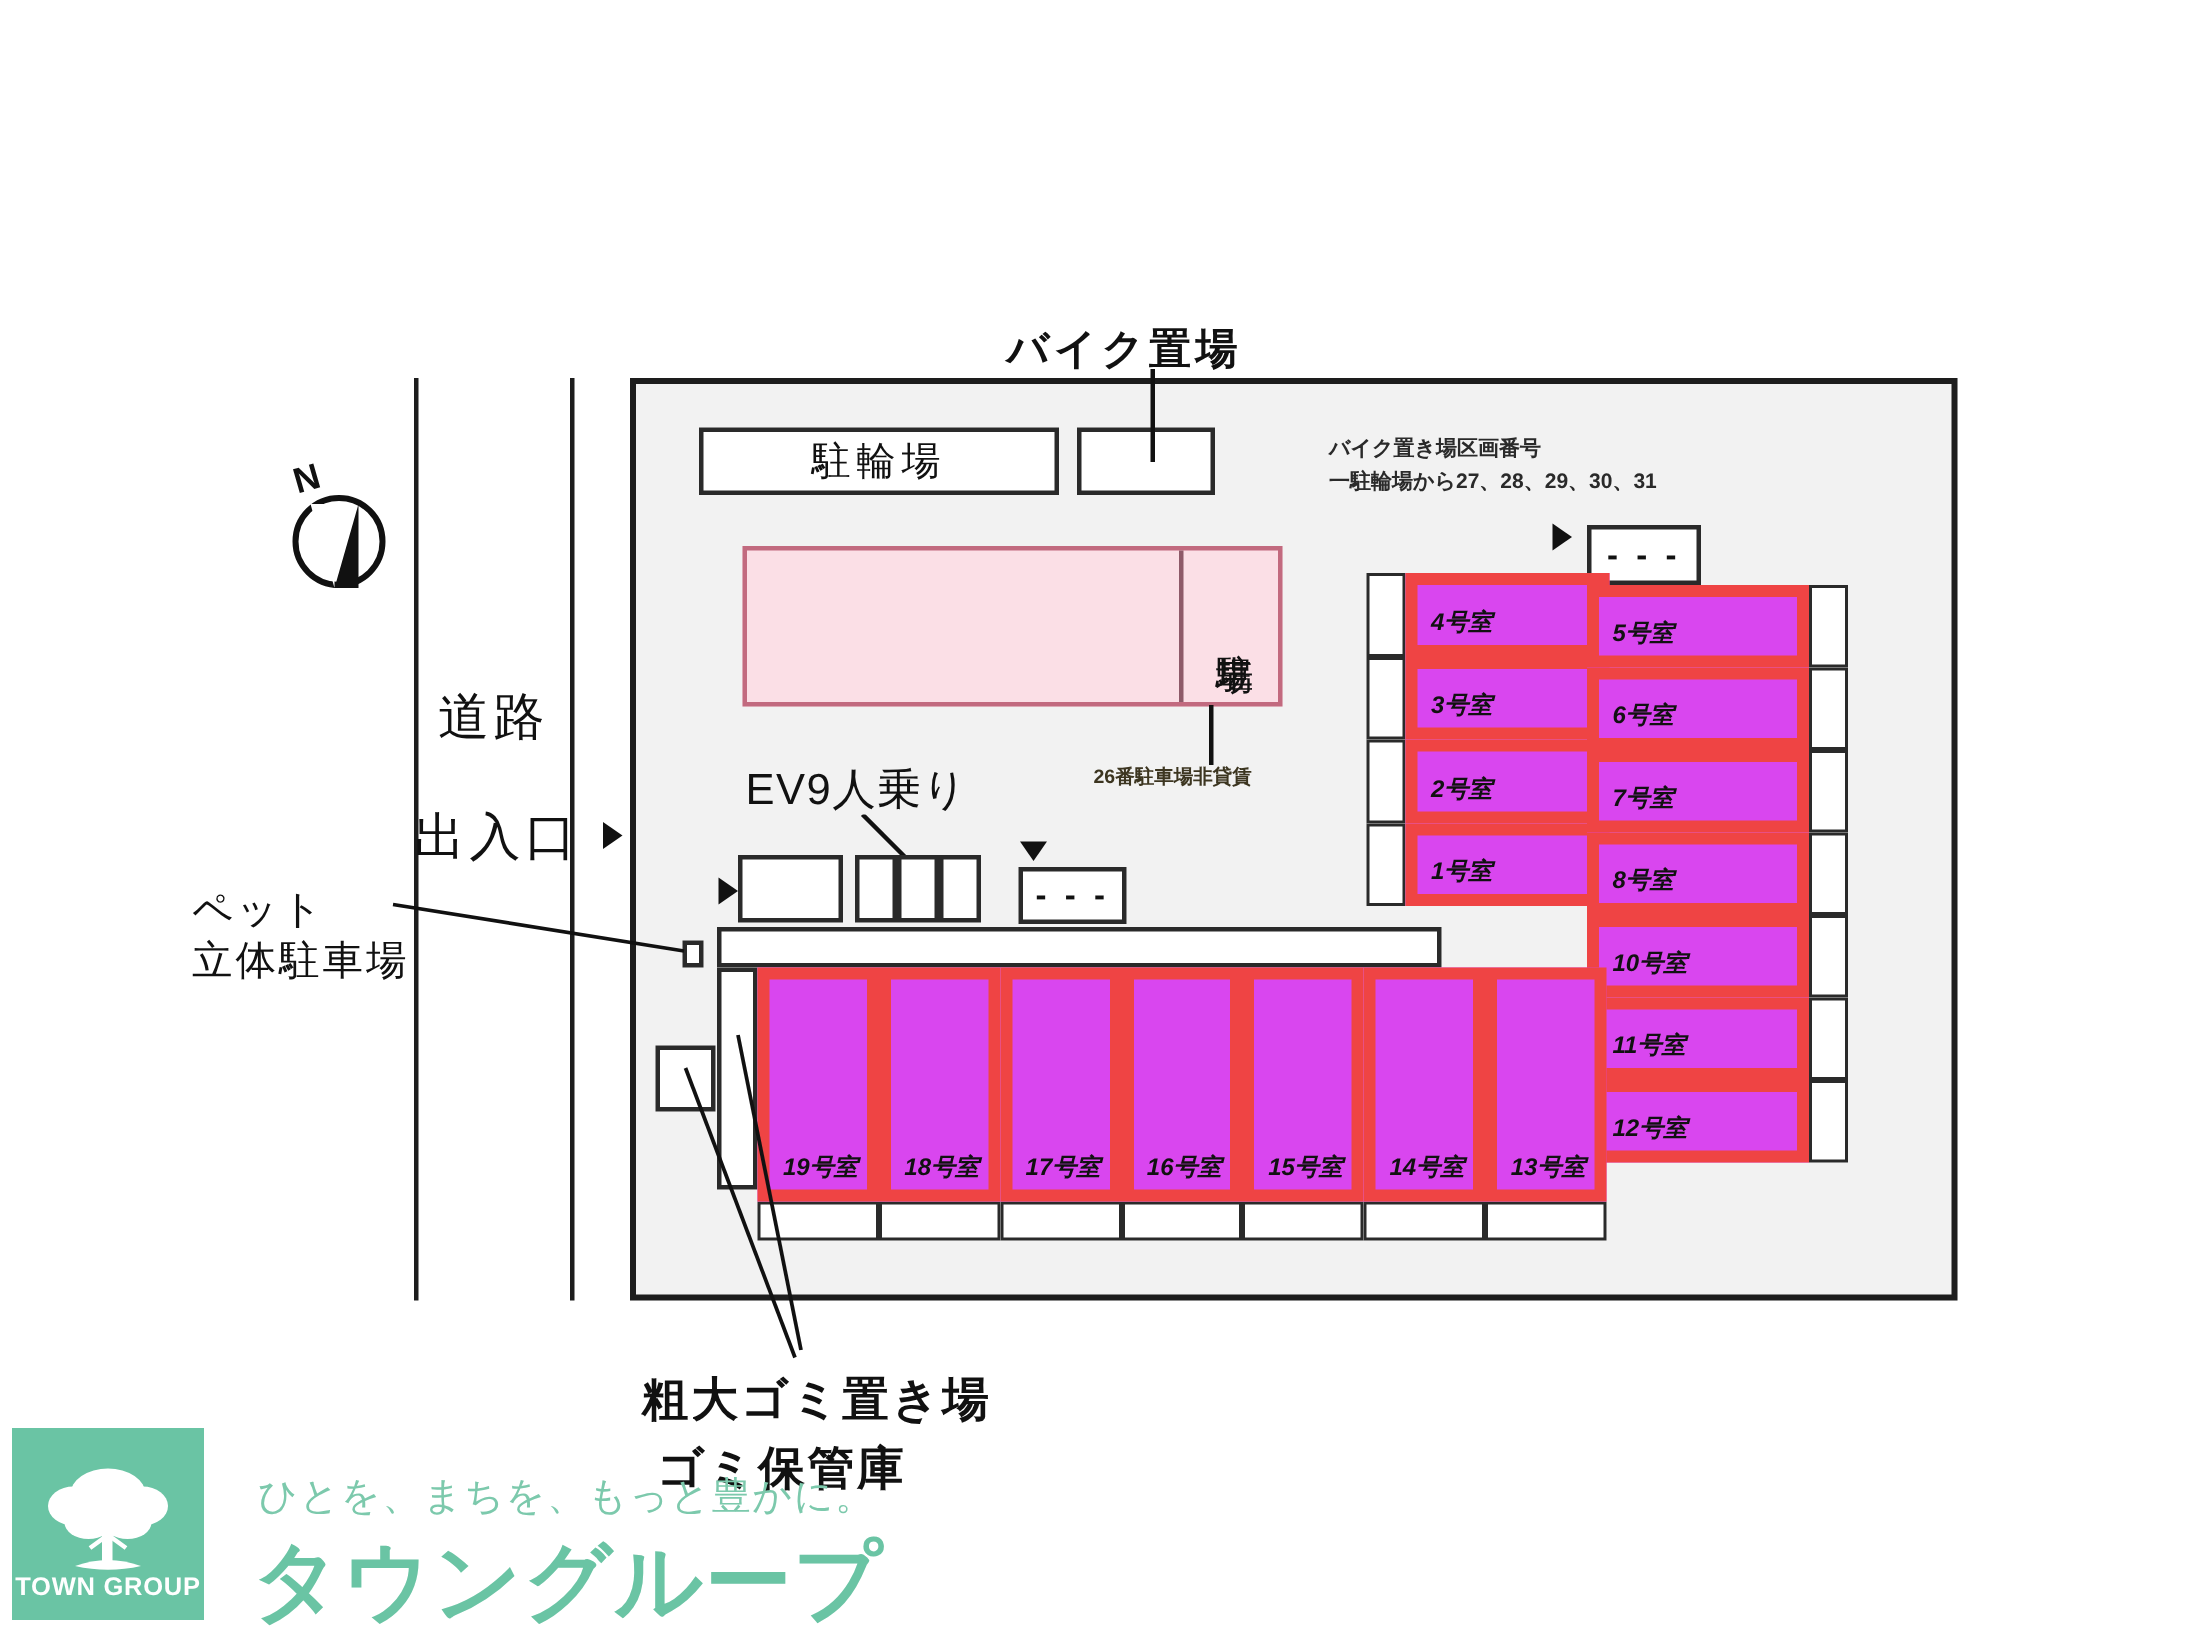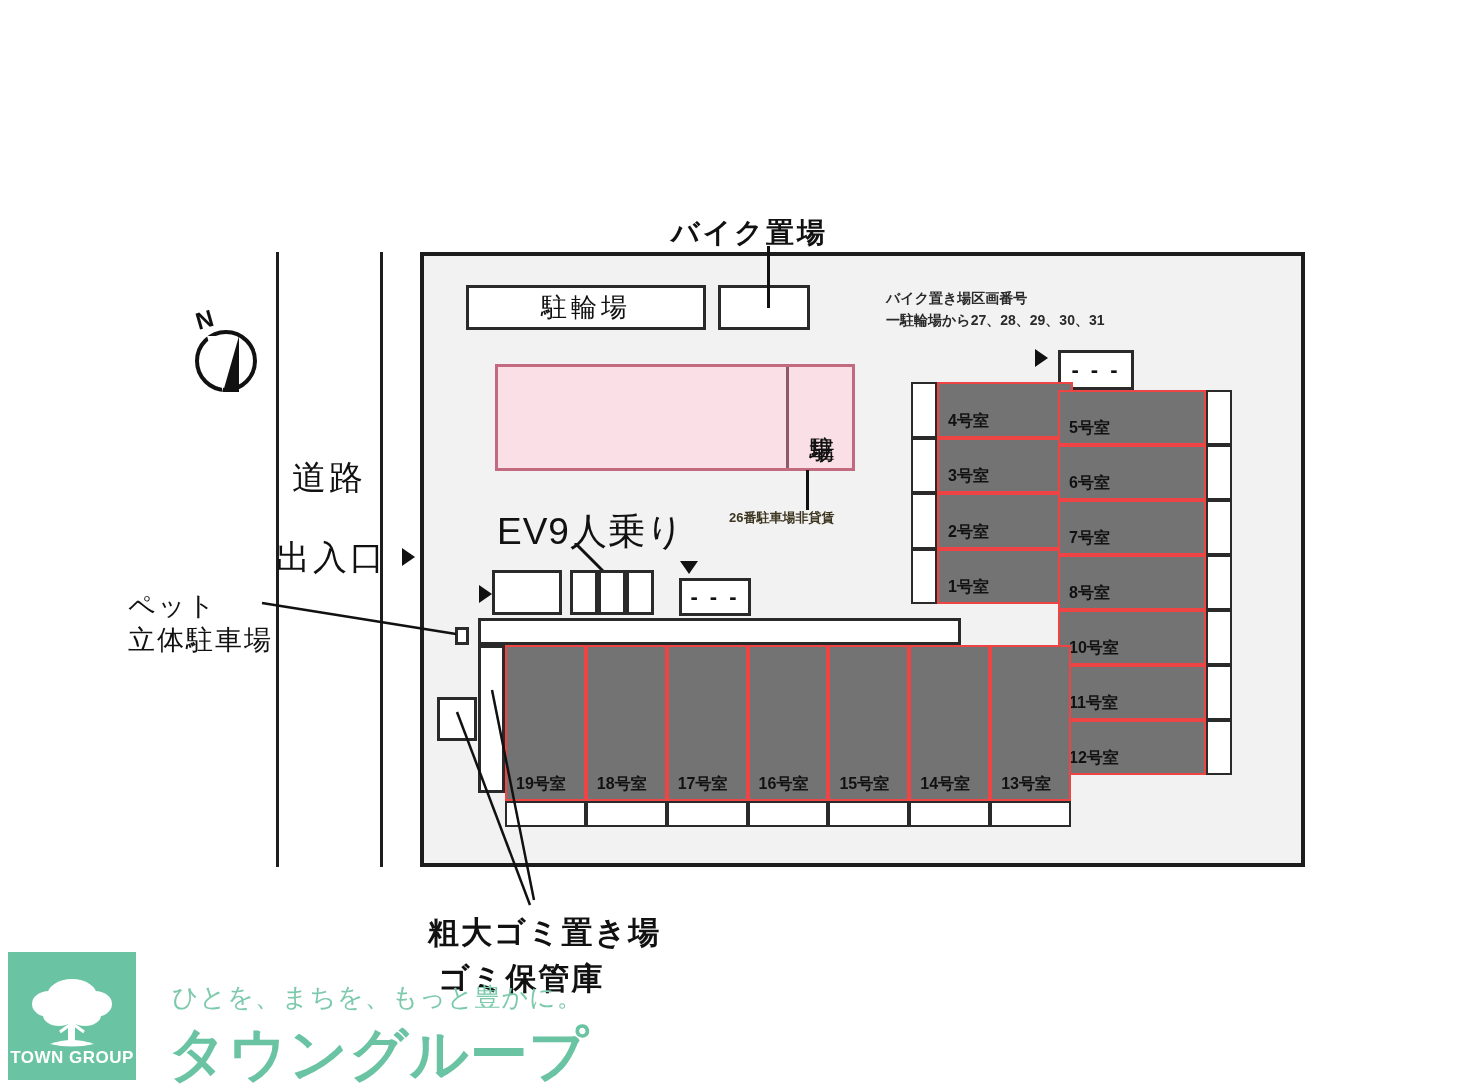--- a/index.html
+++ b/index.html
@@ -90,23 +90,24 @@
     font-size: 24px; font-weight: bold; color: #111;
     transform: rotate(-16deg);
   }
 
   
   .wbox {
     background: #ffffff;
     border: 3px solid #2a2a2a;
   }
   .room {
-    background: #737373;
-    border: 2px solid #ef4444;
+    background: #d946ef;
+    border: 8px solid #ef4444;
     position: relative;
+    font-style: italic;
   }
   .room-label {
     position: absolute;
     left: 9px; bottom: 4px;
     font-size: 16px;
     font-weight: bold;
     color: #111;
     white-space: nowrap;
   }
   .balcony {
@@ -173,21 +174,21 @@
   }
   #parking-note {
     left: 729px; top: 509px;
     font-size: 13px; font-weight: bold;
     color: #3c3520; white-space: nowrap;
   }
 
   
   #ev-label {
     left: 497px; top: 507px;
-    font-size: 37px; letter-spacing: 1px;
+    font-size: 29px; letter-spacing: 1px;
     color: #111; white-space: nowrap;
   }
   #ev-leader {
     left: 573px; top: 543px;
     width: 54px; height: 52px;
   }
 
   
   #entry-block-a { left: 492px; top: 570px; width: 70px; height: 45px; }
   #entry-block-b { left: 570px; top: 570px; width: 28px; height: 45px; }

